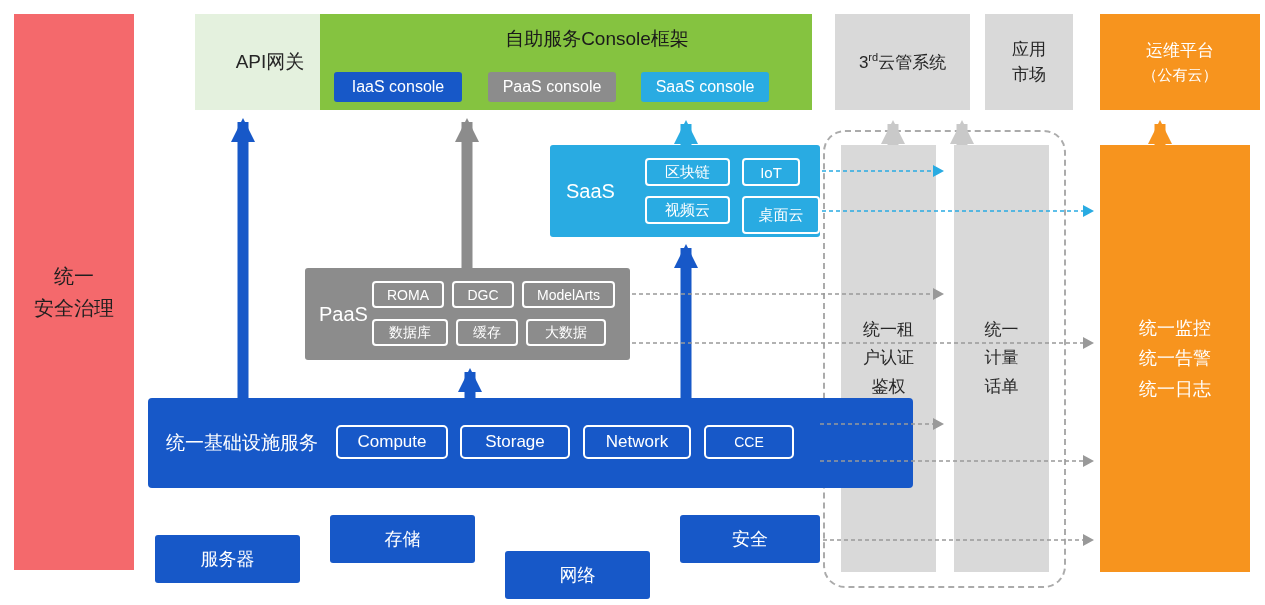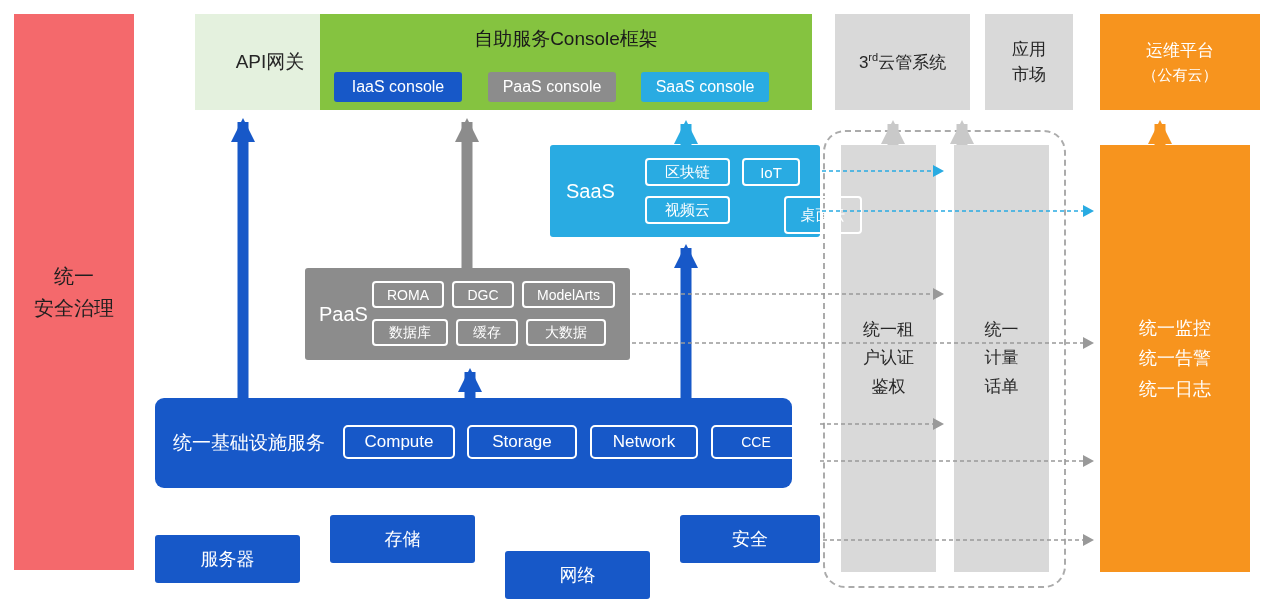--- a/index.html
+++ b/index.html
@@ -26,21 +26,21 @@
 <body>
 
 <div id="canvas">
 
   <div class="box red preline" style="left:14px;top:14px;width:120px;height:556px;font-size:20px;line-height:1.6;">统一
 安全治理</div>
 
   <div class="box palegreen" style="left:155px;top:14px;width:150px;height:96px;font-size:19px;margin-left:40px;">API网关</div>
 
   <div class="box green" style="left:320px;top:14px;width:492px;height:96px;align-items:flex-start;">
-    <span style="position:absolute;top:12px;left:0;width:100%;font-size:19px;">自助服务Console框架</span>
+    <span style="position:absolute;top:12px;left:0;width:100%;font-size:19px;padding-left:31px;">自助服务Console框架</span>
     <span class="chip" style="left:14px;top:58px;width:128px;height:30px;background:#1758C8;">IaaS console</span>
     <span class="chip" style="left:168px;top:58px;width:128px;height:30px;background:#8C8C8C;">PaaS console</span>
     <span class="chip" style="left:321px;top:58px;width:128px;height:30px;background:#29ABE2;">SaaS console</span>
   </div>
 
   <div class="box lgray" style="left:835px;top:14px;width:135px;height:96px;font-size:17px;">
     <span>
       <span>3</span><sup>rd</sup><span>云管系统</span>
     </span>
   </div>
@@ -65,34 +65,34 @@
 
   <div class="box orange preline" style="left:1100px;top:145px;width:150px;height:427px;font-size:18px;line-height:1.7;">统一监控
 统一告警
 统一日志</div>
 
   <div class="box cyan" style="left:550px;top:145px;width:270px;height:92px;border-radius:3px;">
     <span style="position:absolute;left:16px;top:0;height:100%;display:flex;align-items:center;font-size:20px;">SaaS</span>
     <span class="pill" style="left:95px;top:13px;width:85px;height:28px;">区块链</span>
     <span class="pill" style="left:192px;top:13px;width:58px;height:28px;">IoT</span>
     <span class="pill" style="left:95px;top:51px;width:85px;height:28px;">视频云</span>
-    <span class="pill" style="left:192px;top:51px;width:78px;height:38px;margin-left:42px;">桌面云</span>
+    <span class="pill" style="left:192px;top:51px;width:78px;height:38px;">桌面云</span>
   </div>
 
   <div class="box gray" style="left:305px;top:268px;width:325px;height:92px;border-radius:3px;">
     <span style="position:absolute;left:14px;top:0;height:100%;display:flex;align-items:center;font-size:20px;">PaaS</span>
     <span class="pill" style="left:67px;top:13px;width:72px;height:27px;font-size:14px;">ROMA</span>
     <span class="pill" style="left:147px;top:13px;width:62px;height:27px;font-size:14px;">DGC</span>
     <span class="pill" style="left:217px;top:13px;width:93px;height:27px;font-size:14px;">ModelArts</span>
     <span class="pill" style="left:67px;top:51px;width:76px;height:27px;font-size:14px;">数据库</span>
     <span class="pill" style="left:151px;top:51px;width:62px;height:27px;font-size:14px;">缓存</span>
     <span class="pill" style="left:221px;top:51px;width:80px;height:27px;font-size:14px;">大数据</span>
   </div>
 
-  <div class="box blue" style="left:155px;top:398px;width:637px;height:90px;border-radius:9px;">
+  <div class="box blue" style="left:148px;top:398px;width:765px;height:90px;border-radius:4px;">
     <span style="position:absolute;left:18px;top:0;height:100%;display:flex;align-items:center;font-size:19px;">统一基础设施服务</span>
     <span class="pill" style="left:188px;top:27px;width:112px;height:34px;font-size:17px;border-radius:5px;">Compute</span>
     <span class="pill" style="left:312px;top:27px;width:110px;height:34px;font-size:17px;border-radius:5px;">Storage</span>
     <span class="pill" style="left:435px;top:27px;width:108px;height:34px;font-size:17px;border-radius:5px;">Network</span>
     <span class="pill" style="left:556px;top:27px;width:90px;height:34px;font-size:14px;border-radius:5px;">CCE</span>
   </div>
 
   <div class="box blue" style="left:155px;top:515px;width:145px;height:48px;font-size:18px;border-radius:3px;margin-top:20px;">服务器</div>
   <div class="box blue" style="left:330px;top:515px;width:145px;height:48px;font-size:18px;border-radius:3px;">存储</div>
   <div class="box blue" style="left:505px;top:515px;width:145px;height:48px;font-size:18px;border-radius:3px;margin-top:36px;">网络</div>

